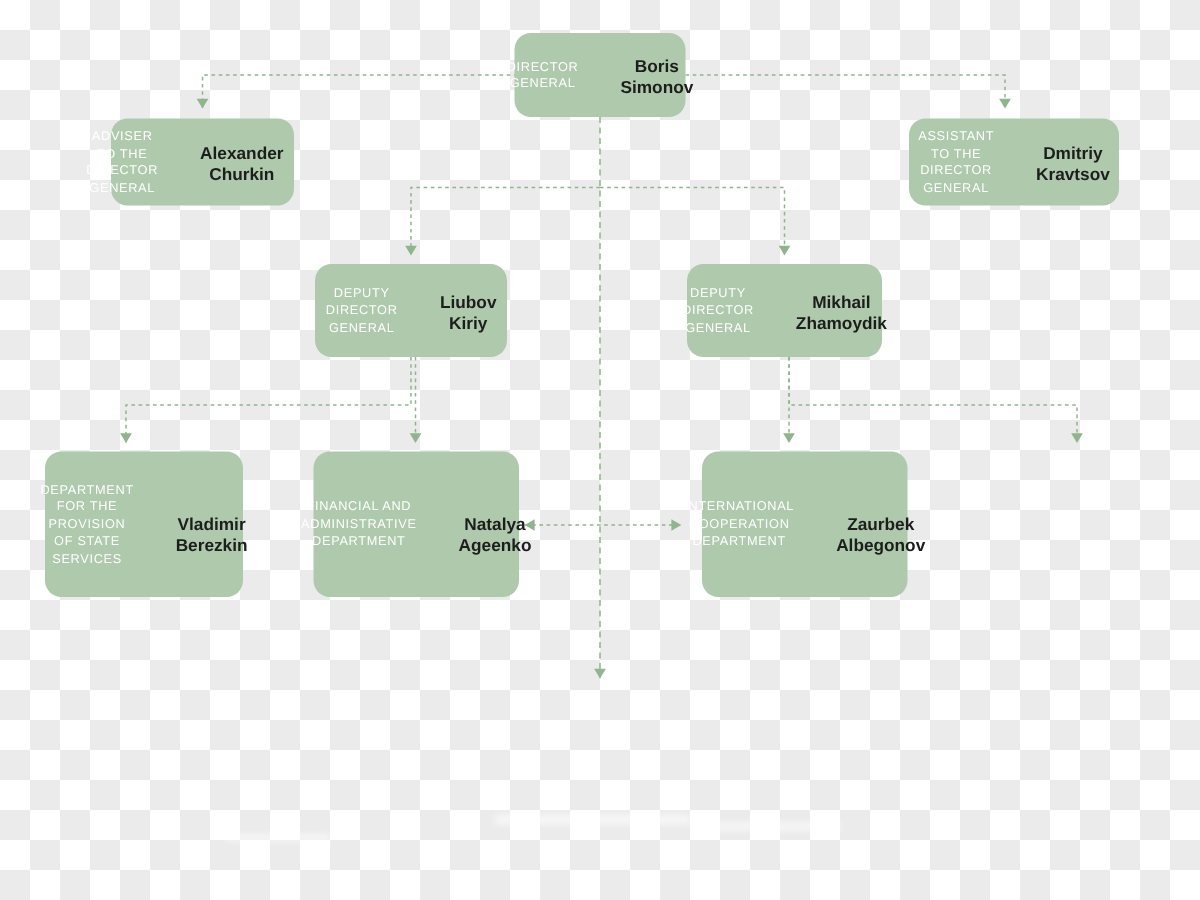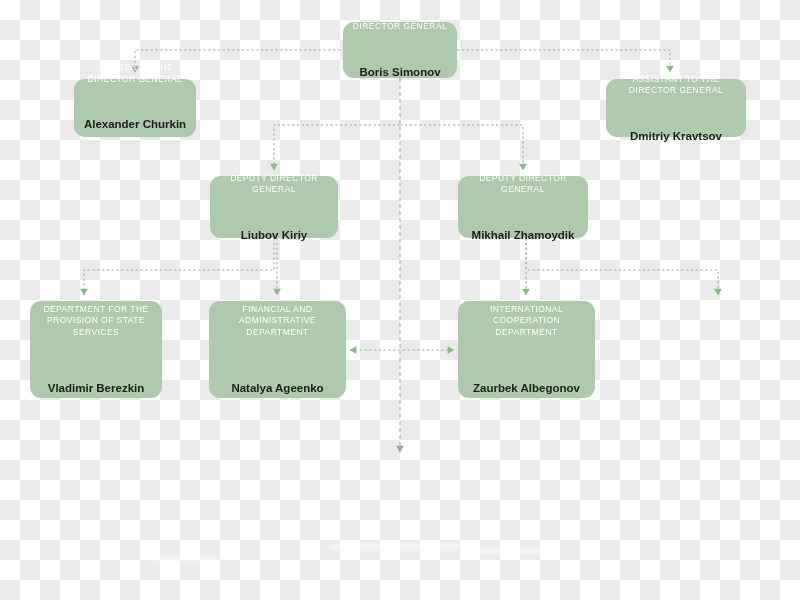--- a/index.html
+++ b/index.html
@@ -15,21 +15,20 @@
   }
   #stage{position:absolute;inset:0;}
   svg#wires{position:absolute;left:0;top:0;width:800px;height:600px;pointer-events:none;}
 
   .node{
     position:absolute;
     background:#aec9ab;
     border-radius:11px;
     box-sizing:border-box;
     display:flex;
-    flex-direction:column;
     align-items:center;
     justify-content:center;
     text-align:center;
     padding:6px 7px;
     gap:28px;
   }
   .role{
     color:#ffffff;
     font-size:8.5px;
     line-height:11.5px;
@@ -127,21 +126,21 @@
     <div class="person">Vladimir  Berezkin</div>
   </div>
 
   <div class="node deep" style="left:209px;top:301px;width:137px;height:97px;">
     <div class="role">FINANCIAL  AND
 ADMINISTRATIVE
 DEPARTMENT</div>
     <div class="person">Natalya Ageenko</div>
   </div>
 
-  <div class="node deep" style="left:458px;top:301px;width:137px;height:97px;justify-content:center;">
+  <div class="node deep" style="left:468px;top:301px;width:137px;height:97px;justify-content:center;">
     <div class="role">INTERNATIONAL
 COOPERATION
 DEPARTMENT</div>
     <div class="person">Zaurbek  Albegonov</div>
   </div>
 
 
 
   <div class="smudge" style="left:330px;top:543px;width:130px;height:7px;"></div>
   <div class="smudge" style="left:470px;top:548px;width:90px;height:6px;"></div>

